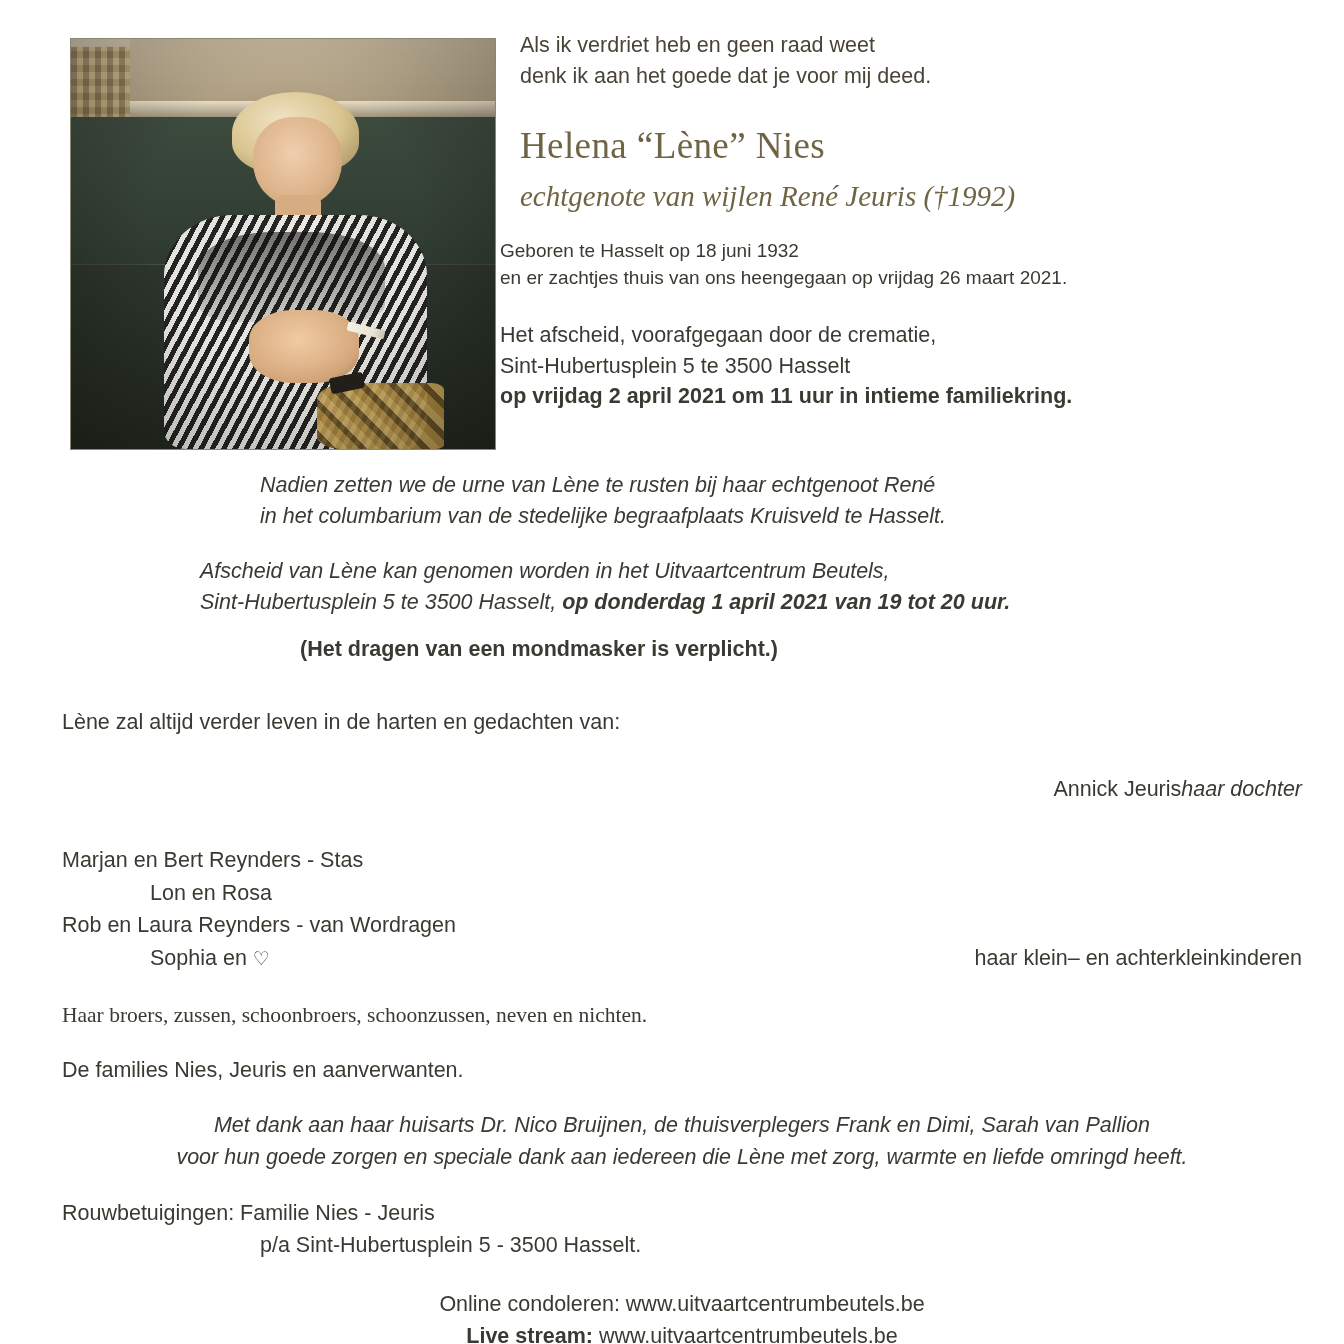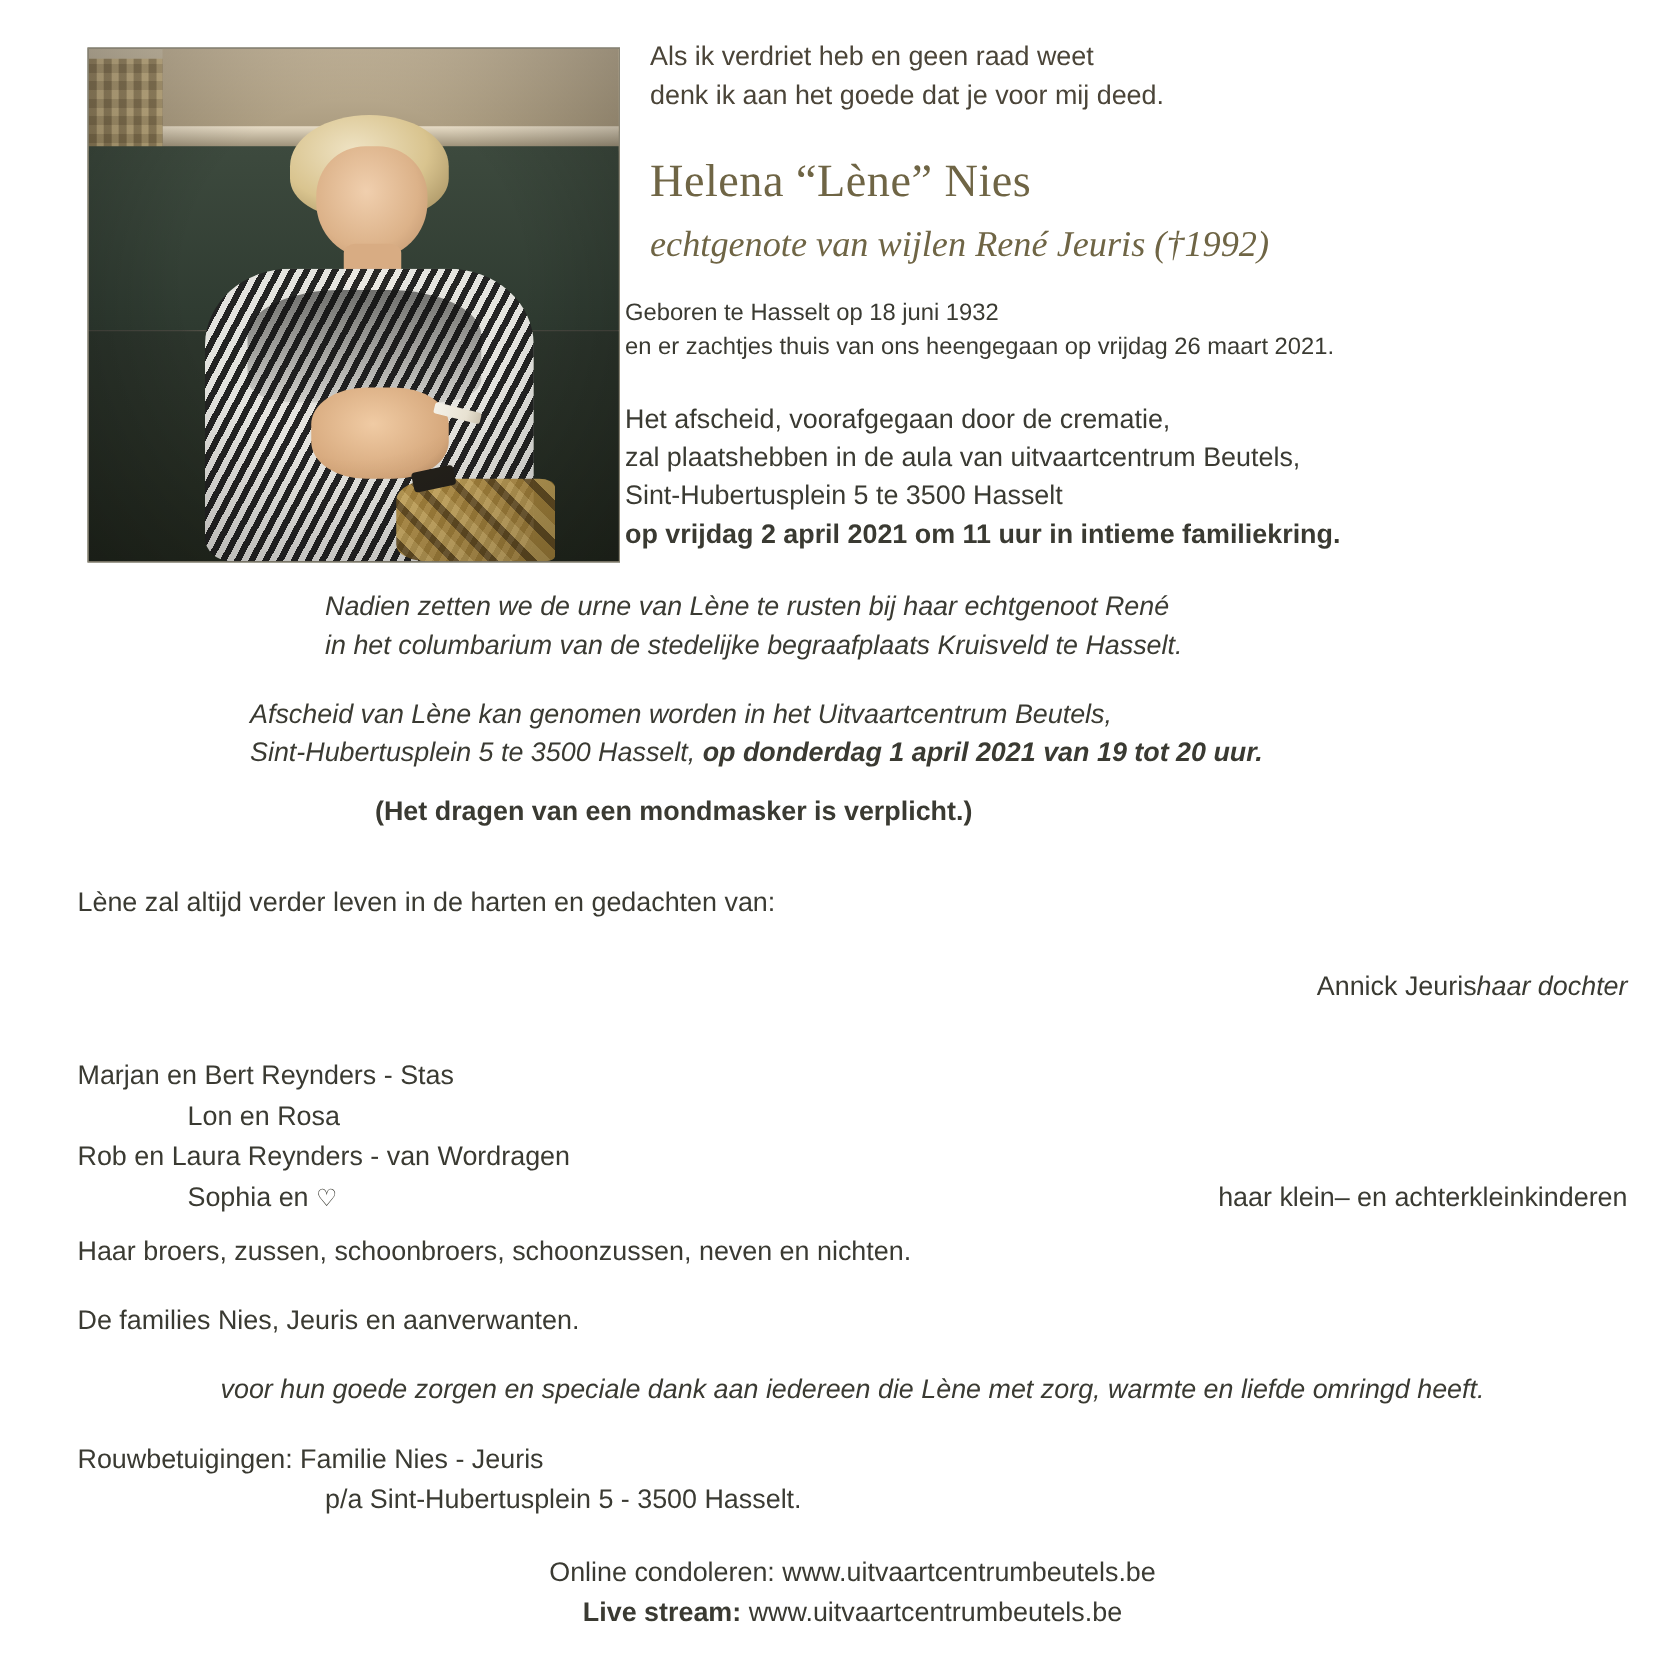--- a/index.html
+++ b/index.html
@@ -210,21 +210,21 @@
   }
   .names-block { margin-top: 42px; }
   .names-block .indent1 { padding-left: 88px; }
   .names-block .line { line-height: 1.52; }
   .grandkids-row {
     display: flex;
     justify-content: space-between;
     align-items: flex-end;
   }
   .heart-icon { color: #3a3a32; font-size: 19px; }
-  .siblings { margin-top: 14px; }
+  .siblings { margin-top: 28px; font-family: Liberation Serif, serif; }
   .families { margin-top: 30px; }
   .thanks {
     margin-top: 26px;
     font-style: italic;
     text-align: center;
     line-height: 1.5;
   }
   .condol { margin-top: 24px; line-height: 1.5; }
   .condol .indent { padding-left: 198px; }
   .online {
@@ -269,21 +269,20 @@
 
   <div class="txt spouse">echtgenote van wijlen René Jeuris (†1992)</div>
 
   <div class="txt born">
     <div>Geboren te Hasselt op 18 juni 1932</div>
     <div>en er zachtjes thuis van ons heengegaan op vrijdag 26 maart 2021.</div>
   </div>
 
   <div class="txt farewell">
     <div>Het afscheid, voorafgegaan door de crematie,</div>
-    <div>zal plaatshebben in de aula van uitvaartcentrum Beutels,</div>
     <div>Sint-Hubertusplein 5 te 3500 Hasselt</div>
     <div class="bold">op vrijdag 2 april 2021 om 11 uur in intieme familiekring.</div>
   </div>
 
   <div class="txt urn">
     <div>Nadien zetten we de urne van Lène te rusten bij haar echtgenoot René</div>
     <div>in het columbarium van de stedelijke begraafplaats Kruisveld te Hasselt.</div>
   </div>
 
   <div class="txt visit">
@@ -315,20 +314,21 @@
         </div>
         <div class="right">haar klein– en achterkleinkinderen</div>
       </div>
     </div>
 
     <div class="siblings">Haar broers, zussen, schoonbroers, schoonzussen, neven en nichten.</div>
 
     <div class="families">De families Nies, Jeuris en aanverwanten.</div>
 
     <div class="thanks">
+      <div>Met dank aan haar huisarts Dr. Nico Bruijnen, de thuisverplegers Frank en Dimi, Sarah van Pallion</div>
       <div>voor hun goede zorgen en speciale dank aan iedereen die Lène met zorg, warmte en liefde omringd heeft.</div>
     </div>
 
     <div class="condol">
       <div>Rouwbetuigingen:  Familie Nies - Jeuris</div>
       <div class="indent">p/a Sint-Hubertusplein 5 - 3500 Hasselt.</div>
     </div>
 
     <div class="online">
       <div>Online condoleren: www.uitvaartcentrumbeutels.be</div>

